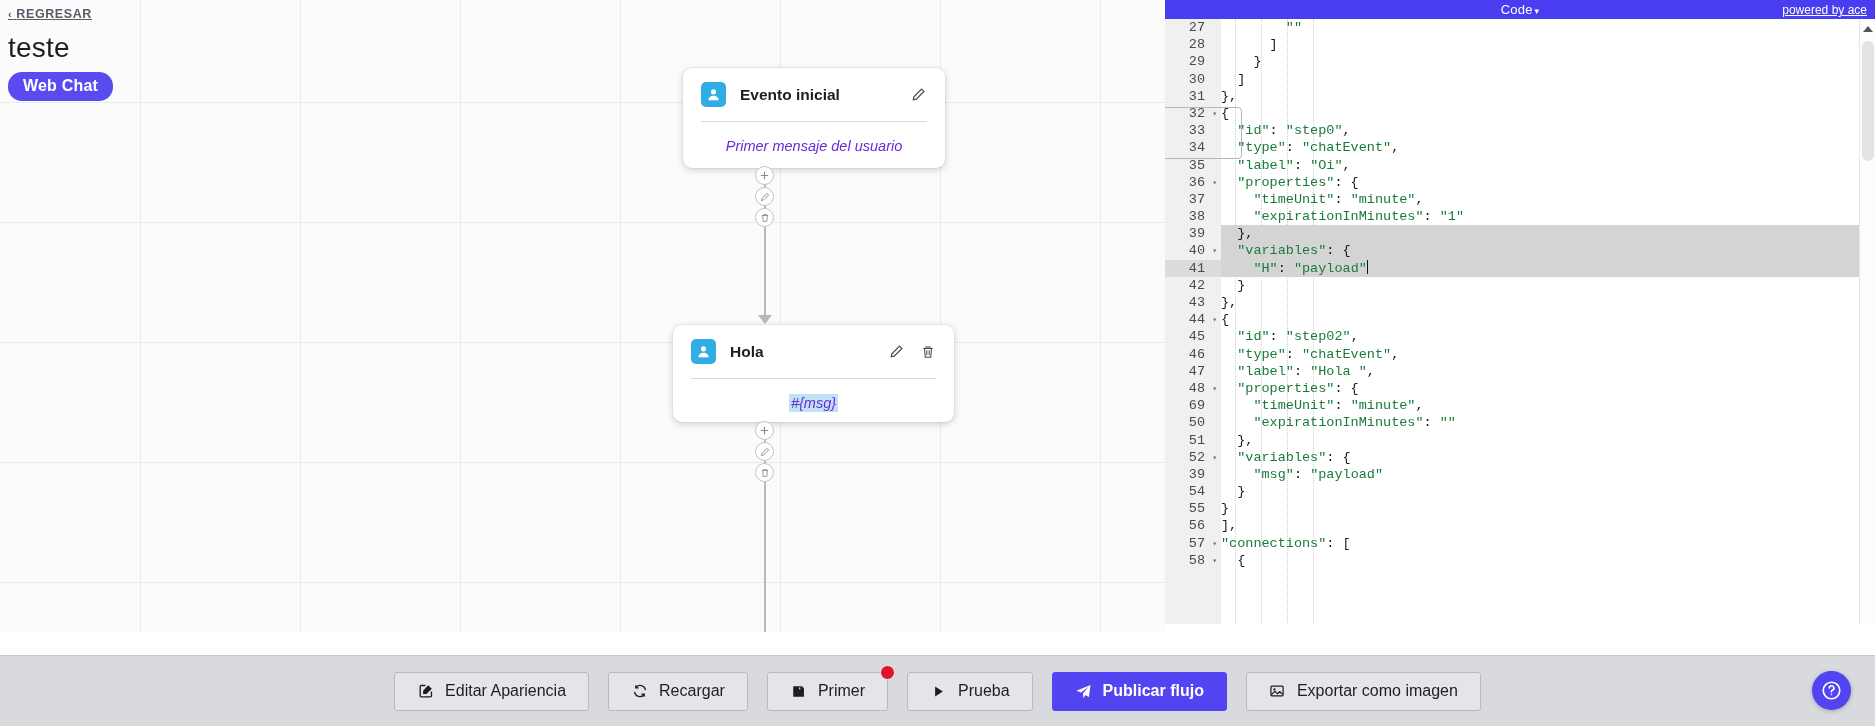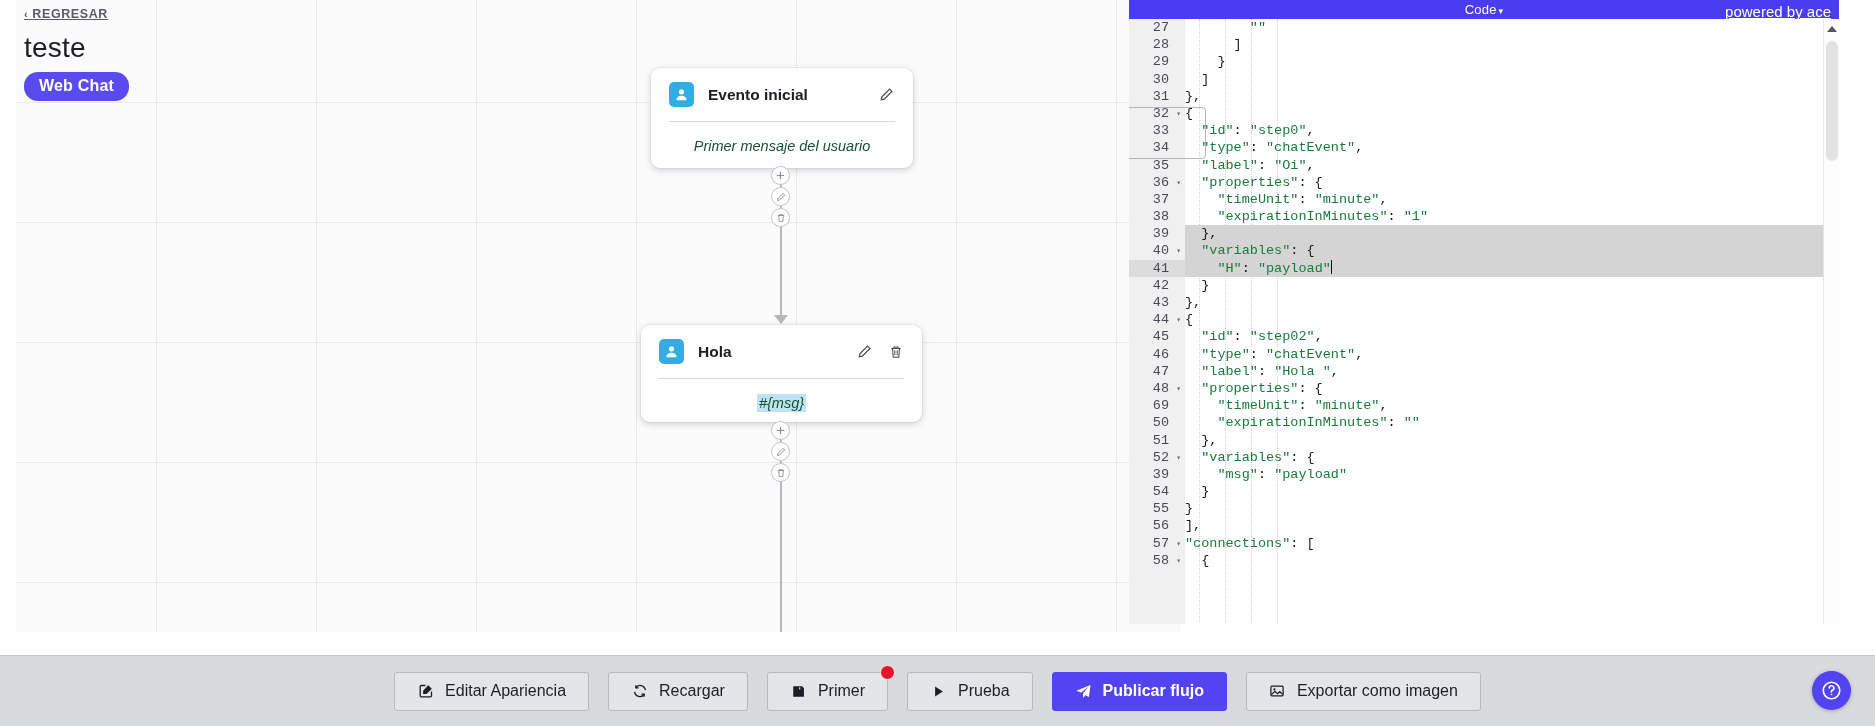--- a/index.html
+++ b/index.html
@@ -7,21 +7,21 @@
   html, body {
     width: 1875px; height: 726px;
     overflow: hidden;
     font-family: "Liberation Sans", sans-serif;
     background: #ffffff;
   }
   #app { position: relative; width: 1875px; height: 726px; }
 
   
   #canvas {
-    position: absolute; left: 16px; top: 0;
+    position: absolute; left: 0; top: 0;
     width: 1165px; height: 632px;
     background-color: #fbfbfc;
     background-image:
       linear-gradient(to right, #e9e9ef 1px, transparent 1px),
       linear-gradient(to bottom, #e9e9ef 1px, transparent 1px);
     background-size: 160px 120px;
     background-position: -20px -18px;
     overflow: hidden;
   }
 
@@ -57,20 +57,21 @@
     letter-spacing: .2px;
   }
 
   
   .node {
     position: absolute;
     background: #ffffff;
     border-radius: 9px;
     box-shadow: 0 2px 7px rgba(30,30,50,.20), 0 0 0 1px rgba(0,0,0,.035);
     padding: 0 18px;
+    margin-left: 48px;
   }
   .node-head {
     display: flex; align-items: center;
     height: 54px;
     border-bottom: 1px solid #d8d8dd;
   }
   .avatar-icon {
     width: 25px; height: 25px;
     border-radius: 5px;
     background: #30aee4;
@@ -94,21 +95,21 @@
     cursor: pointer;
     color: #46464f;
   }
   .node-body {
     height: 47px;
     display: flex; align-items: center; justify-content: center;
   }
   .node-msg {
     font-size: 14.5px;
     font-style: italic;
-    color: #14532d;
+    color: #6d28d9;
     text-align: left;
   }
   .node-msg.var-highlight {
     background: #bfe2f4;
     padding: 1px 2px;
   }
 
   #node-start { left: 635px; top: 68px; width: 262px; height: 100px; }
   #node-hola  { left: 625px; top: 325px; width: 281px; height: 97px; }
 
@@ -137,41 +138,41 @@
     display: flex; align-items: center; justify-content: center;
     cursor: pointer;
     color: #8b8b93;
     margin-bottom: 2px;
   }
   .conn-btn svg { display: block; }
 
   
   #code-panel {
     position: absolute;
-    left: 1129px; top: 0;
+    left: 1165px; top: 0;
     width: 710px; height: 624px;
     background: #ffffff;
     overflow: hidden;
   }
   #code-topbar {
     position: relative;
     height: 19px;
     background: #4a3cf0;
     display: flex; align-items: center; justify-content: center;
   }
   #code-topbar .code-label {
     color: #ffffff;
     font-size: 13px;
     letter-spacing: .2px;
   }
   #code-topbar .code-label .caret { font-size: 9px; margin-left: 2px; }
   #powered {
     position: absolute; right: 8px; top: 3px;
     color: #ffffff;
-    font-size: 15px;
+    font-size: 12px;
     text-decoration: underline;
     cursor: pointer;
   }
 
   #editor {
     position: relative;
     height: 636px;
     background: #ffffff;
     font-family: "Liberation Mono", "DejaVu Sans Mono", monospace;
     font-size: 13.5px;

